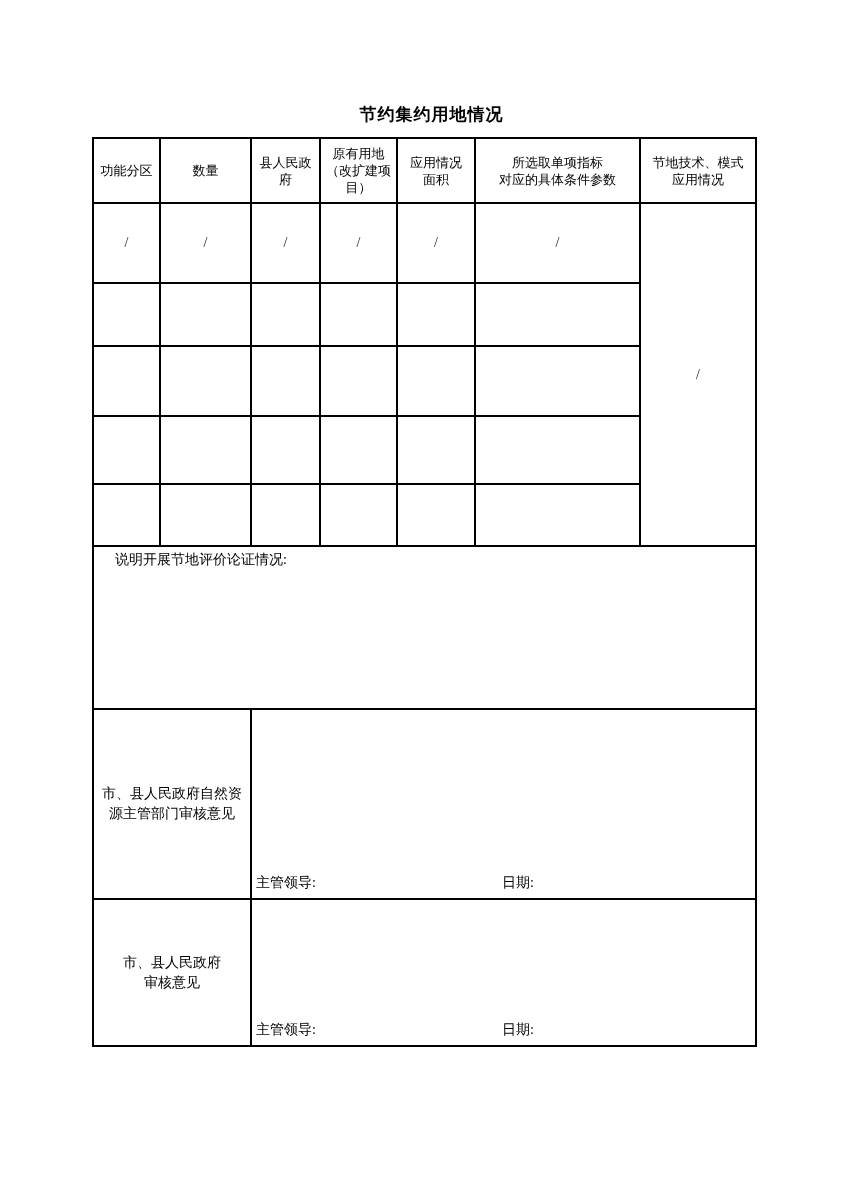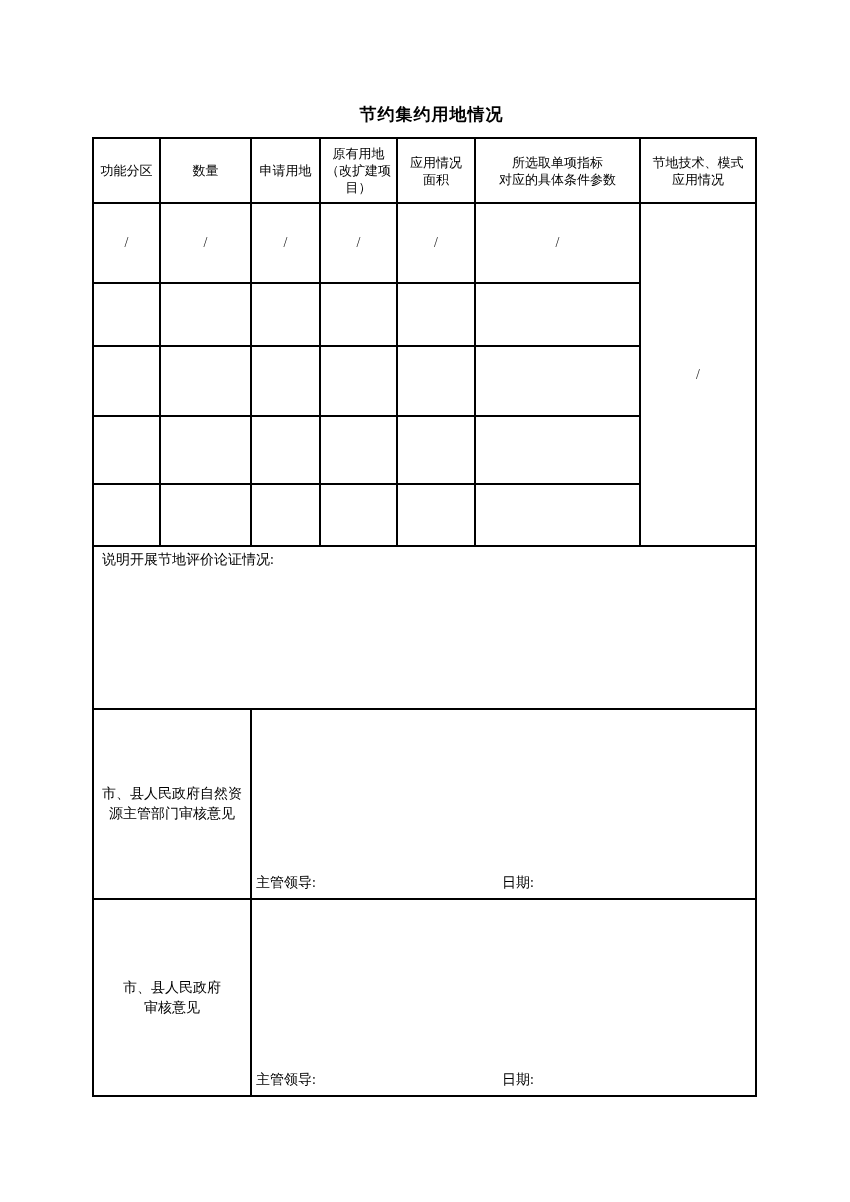--- a/index.html
+++ b/index.html
@@ -36,40 +36,40 @@
     overflow: hidden;
   }
   tr.row-header    { height: 65px; }
   tr.row-data-1    { height: 80px; }
   tr.row-data-2    { height: 63px; }
   tr.row-data-3    { height: 70px; }
   tr.row-data-4    { height: 68px; }
   tr.row-data-5    { height: 62px; }
   tr.row-note      { height: 163px; }
   tr.row-section-1 { height: 190px; }
-  tr.row-section-2 { height: 197px; margin-left: 25px; }
+  tr.row-section-2 { height: 147px; margin-left: 25px; }
 
   td.header-cell {
     white-space: pre-line;
     line-height: 17px;
     font-size: 13px;
     padding: 1px 2px;
   }
   td.data-cell {
     font-size: 14px;
     color: #1a1a1a;
   }
   td.merged-cell {
     font-size: 14px;
     color: #1a1a1a;
   }
   td.note-cell {
     vertical-align: top;
     text-align: left;
-    padding: 3px 8px;
+    padding: 3px 21px;
     font-size: 14px;
     line-height: 19px;
   }
   td.section-label-cell {
     white-space: pre-line;
     font-size: 14px;
     line-height: 20px;
     padding: 6px;
     border-radius: 29px;
   }
@@ -99,21 +99,21 @@
     <col style="width:77px">
       <col style="width:78px">
       <col style="width:165px">
     <col style="width:116px">
   </colgroup>
 
   <tbody>
       <tr class="row-header">
     <td class="header-cell">功能分区</td>
     <td class="header-cell">数量</td>
-    <td class="header-cell">申请用地</td>
+    <td class="header-cell">县人民政府</td>
     <td class="header-cell">原有用地
 （改扩建项
 目）</td>
     <td class="header-cell">应用情况
 面积</td>
     <td class="header-cell">所选取单项指标
 对应的具体条件参数</td>
     <td class="header-cell">节地技术、模式
 应用情况</td>
   </tr>

